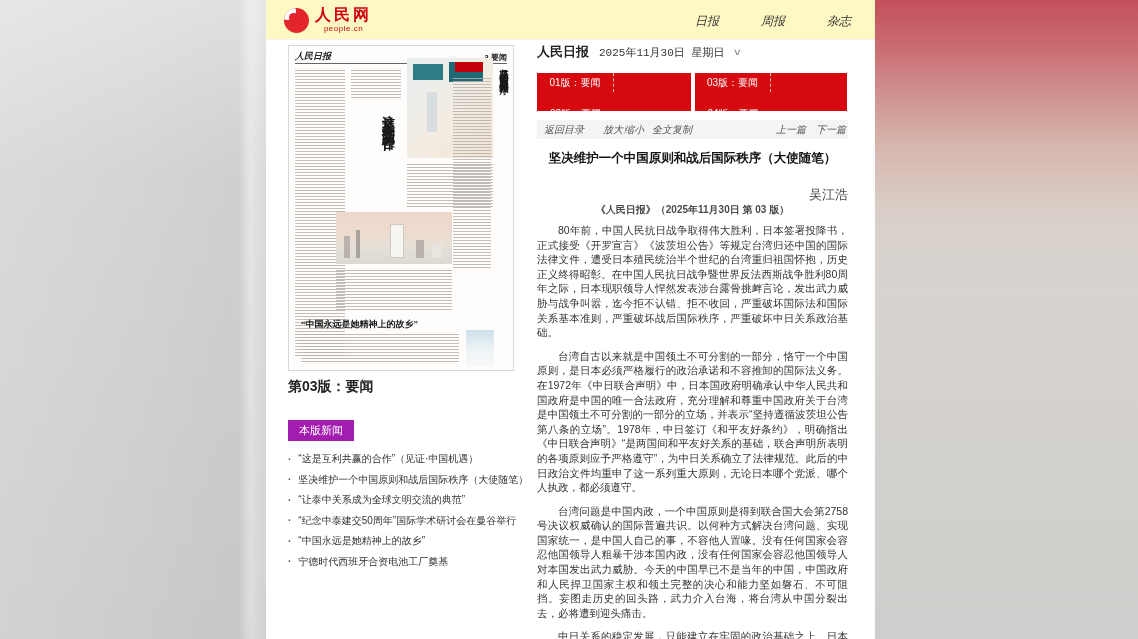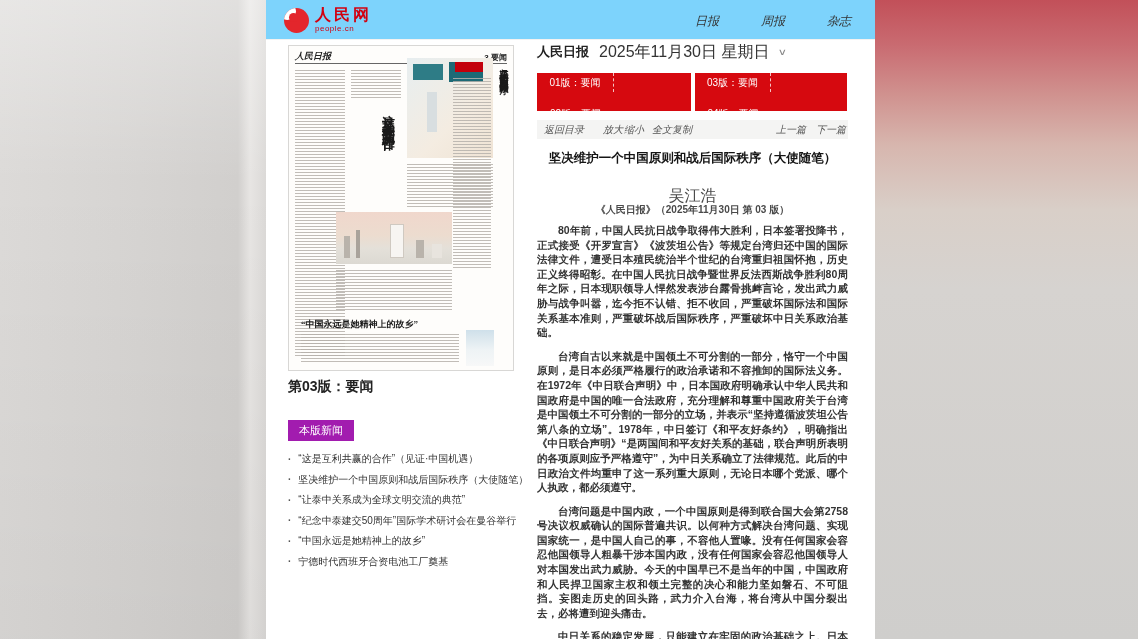--- a/index.html
+++ b/index.html
@@ -13,32 +13,32 @@
     background:linear-gradient(180deg,rgba(255,255,255,.35) 0,rgba(255,255,255,0) 180px,rgba(0,0,0,.04) 639px); }
   .bg-right { position:absolute; left:875px; top:0; right:0; height:639px;
     background:linear-gradient(180deg,#c25059 0,#c96b71 45px,#d0928f 95px,#d7b6ae 145px,#d9cfc8 210px,#d6d3d0 290px,#cfcecc 639px); }
 
   
   .card { position:absolute; left:266px; top:0; width:609px; height:639px;
     background:#ffffff; overflow:hidden; }
 
   
   .header { position:absolute; top:0; left:0; width:609px; height:40px;
-    border-bottom:1px solid #f3f2f1; background:#7dd3fc; }
+    border-bottom:1px solid #f3f2f1; background:#fef9c3; }
   .logo { position:absolute; left:18px; top:7px; display:flex; align-items:center; gap:6px; }
   .logo-mark { width:25px; height:25px; border-radius:50%; background:#e3262c;
     position:relative; overflow:hidden; }
   .logo-mark::before { content:""; position:absolute; width:17px; height:17px;
     border-radius:50%; background:#fff; left:-5px; top:-5px; }
   .logo-mark::after { content:""; position:absolute; width:9px; height:9px;
     border-radius:50%; background:#e3262c; left:5px; top:5px; }
   .logo-txt { display:flex; flex-direction:column; line-height:1; }
   .logo-cn { color:#d2000f; font-size:16px; font-weight:bold; letter-spacing:3px;
     font-family:"Liberation Serif","DejaVu Serif",serif; }
-  .logo-en { color:#d2000f; font-size:8px; margin-top:2px; letter-spacing:.5px; }
+  .logo-en { color:#d2000f; font-size:8px; margin-top:2px; letter-spacing:.5px;text-align:center; }
   .top-nav { position:absolute; right:24px; top:13px; display:flex; gap:42px;
     font-size:12px; color:#333; }
   .top-nav span { cursor:pointer;font-style:italic; }
 
   
   .thumb { position:absolute; left:22px; top:45px; width:226px; height:326px;
     border:1px solid #d8d7d5; background:#fefdfb; }
   .ft { position:absolute;
     background:repeating-linear-gradient(180deg,#b6b1ab 0,#b6b1ab 1px,transparent 1px,transparent 3px); opacity:.85; }
   .thumb-head { position:absolute; top:4px; left:6px; right:6px; height:14px;
@@ -77,47 +77,47 @@
     color:#fff; font-size:11px; padding:3px 11px; border:none; cursor:pointer; }
   .news-list { position:absolute; left:22px; top:449px; width:244px; list-style:none; }
   .news-list li { display:flex; gap:7px; height:20.5px; align-items:center;
     font-size:10px; color:#333; white-space:nowrap; cursor:pointer; }
   .news-list li::before { content:"·"; color:#555; font-weight:bold; }
 
   
   .date-bar { position:absolute; left:271px; top:44px; width:311px; height:16px;
     display:flex; align-items:center; gap:10px; }
   .date-paper { font-size:13px; font-weight:bold; color:#222; }
-  .date-text { font-size:16px; color:#333; }
+  .date-text { font-size:11px; color:#333;font-family:Liberation Mono, monospace; }
   .caret { font-size:9px; color:#888; transform:scaleX(1.4); }
 
   .editions { position:absolute; top:73px; height:38px; display:flex; flex-wrap:wrap; }
   .eb1 { left:271px; width:154px; } .eb2 { left:429px; width:152px; }
   .editions { background:#d6090f;gap:12px; }
   .ecell { width:50%; height:19px; font-size:10px; color:#fff; display:flex;
     align-items:center; justify-content:center; cursor:pointer; }
   .ecell:nth-child(odd) { border-right:1px dashed rgba(255,255,255,.75); }
   .ecell:nth-child(n+3) { border-top:1px dashed rgba(255,255,255,.75); }
 
   .toolbar { position:absolute; left:271px; top:120px; width:311px; height:19px;
     background:#f4f4f3; display:flex; align-items:center; font-size:10px; color:#555;font-style:italic; }
   .toolbar span { cursor:pointer; }
   .tb-back { margin-left:7px; } .tb-zin { margin-left:19px; }
   .tb-zout { margin-left:1px; } .tb-copy { margin-left:8px; }
   .tb-prev { margin-left:auto; } .tb-next { margin-left:10px; margin-right:2px; }
 
   .a-title { position:absolute; left:267px; top:150px; width:319px; text-align:center;
     font-size:12.5px; font-weight:bold; color:#151515; white-space:nowrap; }
-  .a-author { position:absolute; left:271px; top:186px; width:311px; text-align:center;
-    font-size:16px; color:#4a4a4a; }
+  .a-author { position:absolute; left:271px; top:186px; width:311px; text-align:right;
+    font-size:13px; color:#4a4a4a; }
   .a-source { position:absolute; left:271px; top:203px; width:311px; text-align:center;
     font-size:10px; color:#4a4a4a;font-weight:bold; }
   .a-body { position:absolute; left:271px; top:223px; width:311px; height:416px; overflow:hidden; }
   .a-body p { font-size:10.5px; line-height:14.6px; color:#333; text-align:justify;
-    text-indent:21px; margin-bottom:9px;font-weight:bold; }
+    text-indent:21px; margin-bottom:9px; }
 </style>
 </head>
 <body>
 
 <div class="bg-left"></div>
 <div class="bg-right"></div>
 
 <div class="card">
 
   <div class="header">

